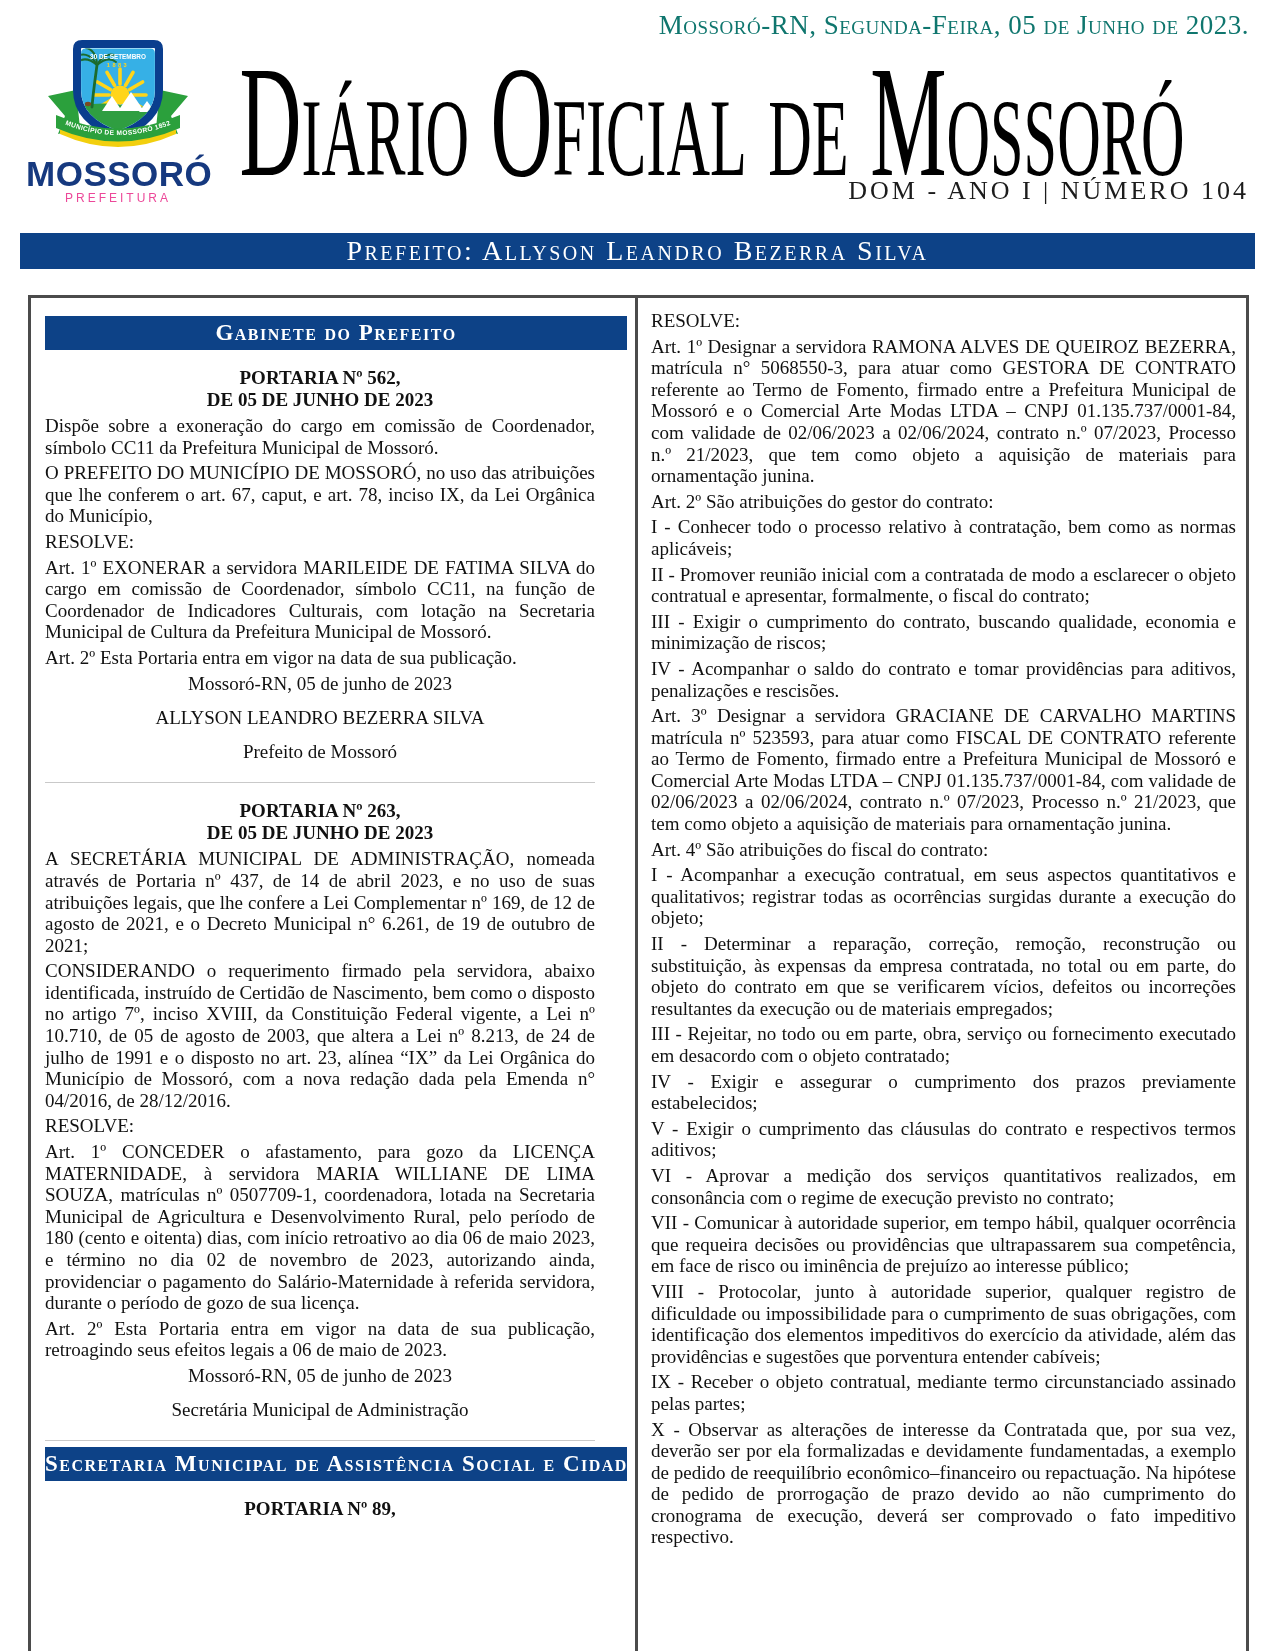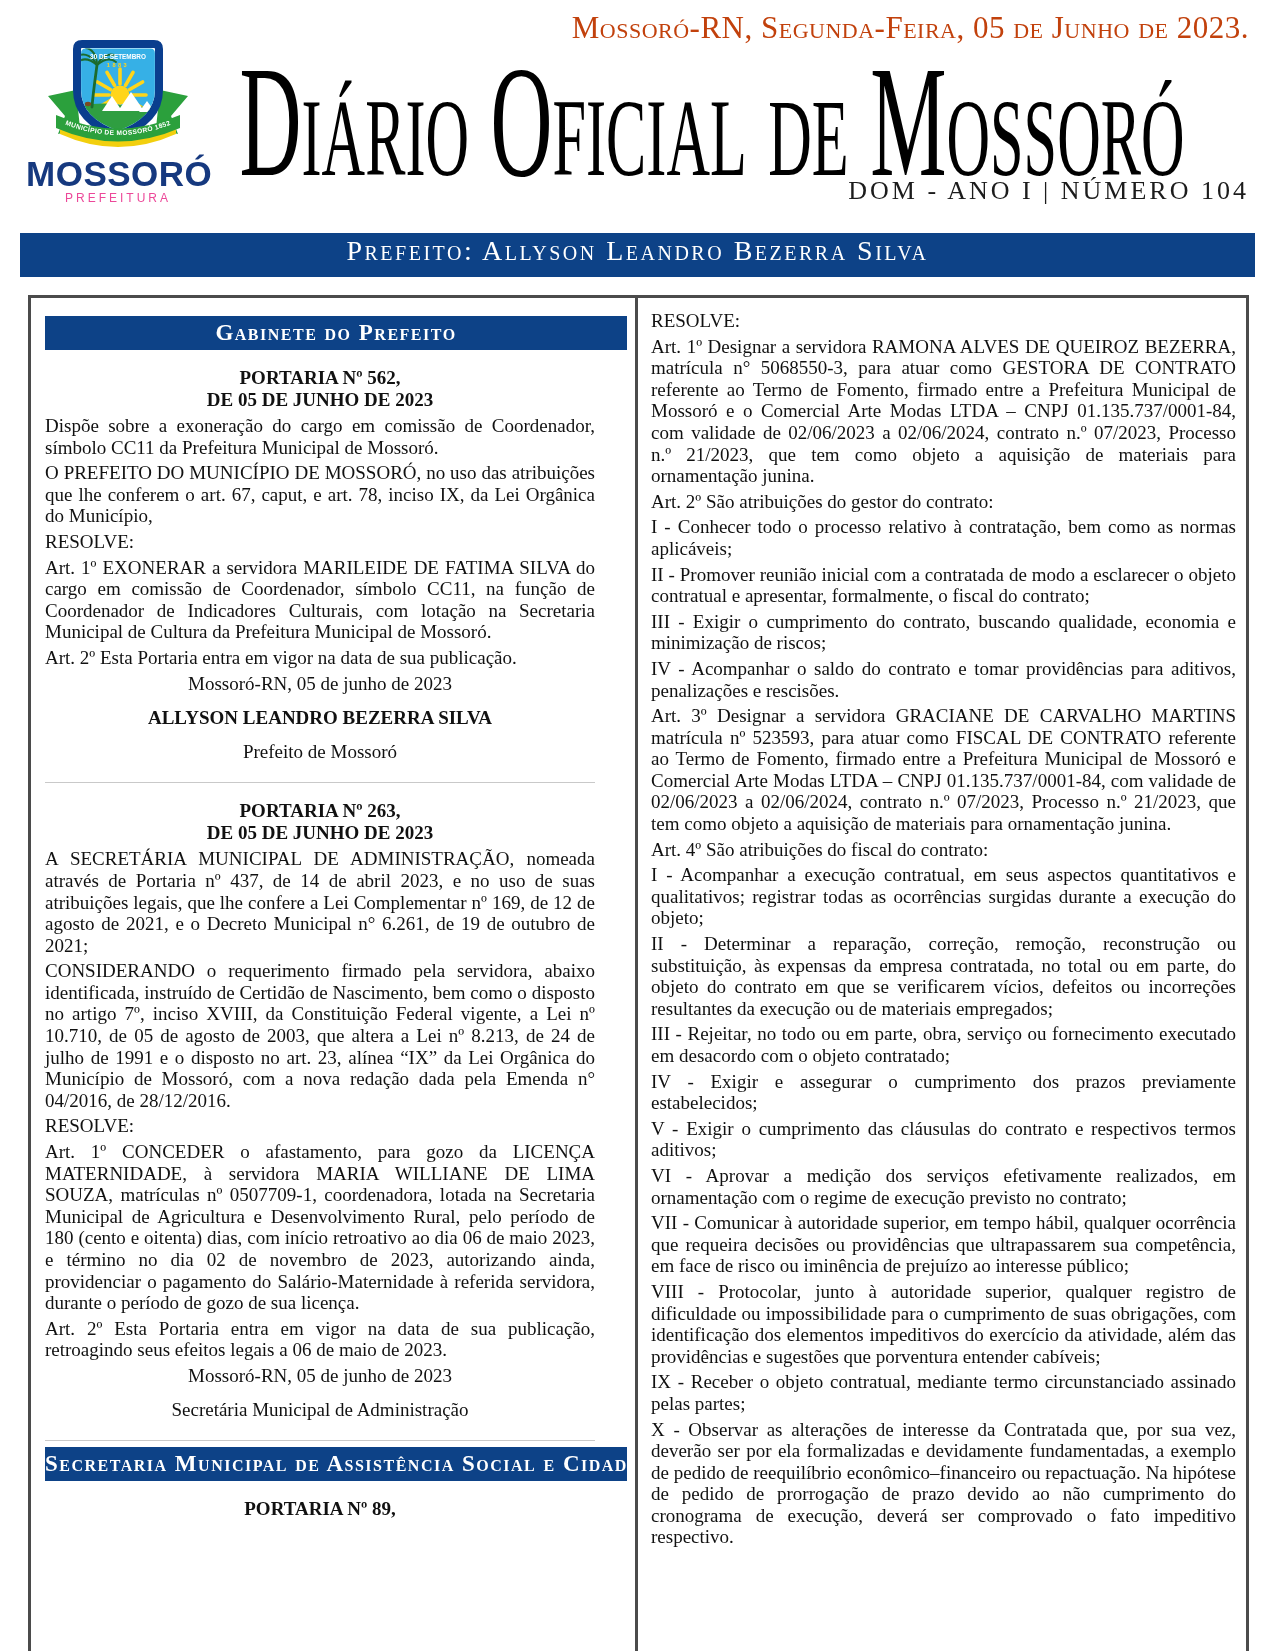--- a/index.html
+++ b/index.html
@@ -5,21 +5,21 @@
   * { margin:0; padding:0; box-sizing:border-box; }
   html,body { background:#ffffff; }
   body {
     width:1275px; height:1651px; position:relative; overflow:hidden;
     font-family:"Liberation Serif", serif; color:#111;
   }
 
   
   .date-line{
     position:absolute; top:10px; right:26px;
-    font-variant:small-caps; font-size:31px; letter-spacing:.5px; color:#c2410c;
+    font-variant:small-caps; font-size:27px; letter-spacing:.5px; color:#0f766e;
     white-space:nowrap;
   }
   .logo{ position:absolute; left:26px; top:38px; width:184px; text-align:center; }
   .logo svg{ display:block; margin:0 auto; }
   .logo-city{
     font-family:"Liberation Sans", sans-serif; font-weight:bold;
     font-size:35px; line-height:1.02; color:#16397f; letter-spacing:.5px;
   }
   .logo-sub{
     font-family:"Liberation Sans", sans-serif; font-size:12px; line-height:1.15;
@@ -29,21 +29,21 @@
   .masthead-text{
     font-family:"Liberation Serif", serif; font-variant:small-caps;
     font-size:158px; fill:#000;
   }
   .edition-line{
     position:absolute; top:176px; right:26px;
     font-variant:small-caps; font-size:26px; letter-spacing:3px; color:#1c1c1c;
     white-space:nowrap;
   }
   .prefeito-bar{
-    position:absolute; left:20px; top:233px; width:1235px; height:44px;
+    position:absolute; left:20px; top:233px; width:1235px; height:36px;
     background:#0d4287; color:#fff; text-align:center;
     font-variant:small-caps; font-size:28px; letter-spacing:2.5px; line-height:35px;
     white-space:nowrap;
   }
 
   
   .content{
     position:absolute; left:28px; top:295px; width:1221px; height:1356px;
     border:3px solid #4b4b4b; border-bottom:none;
     display:flex; align-items:stretch; overflow:hidden; background:#fff;
@@ -60,21 +60,21 @@
   .textwrap{ margin-right:32px; }
   .doc-title{
     text-align:center; font-weight:bold; font-size:19px; line-height:22px;
     margin-top:17px;
   }
   .para{
     margin-top:4px; font-size:19px; line-height:21.6px;
     text-align:justify; text-justify:inter-word;
   }
   .para.center{ text-align:center; }
-  .para.name{ text-align:center; font-weight:bold; margin-top:13px; }
+  .para.name{ text-align:center; font-weight:normal; margin-top:13px; }
   .para.role{ text-align:center; margin-top:12px; }
   .sep{
     border:none; border-top:1px solid #c9c9c9;
     margin:20px 32px 4px 0;
   }
 </style>
 </head>
 <body>
 
 <div class="date-line">Mossoró-RN, Segunda-Feira, 05 de Junho de 2023.</div>
@@ -230,21 +230,21 @@
         <p class="para just">II - Promover reunião inicial com a contratada de modo a esclarecer o objeto contratual e apresentar, formalmente, o fiscal do contrato;</p>
         <p class="para just">III - Exigir o cumprimento do contrato, buscando qualidade, economia e minimização de riscos;</p>
         <p class="para just">IV - Acompanhar o saldo do contrato e tomar providências para aditivos, penalizações e rescisões.</p>
         <p class="para just">Art. 3º Designar a servidora GRACIANE DE CARVALHO MARTINS matrícula nº 523593, para atuar como FISCAL DE CONTRATO referente ao Termo de Fomento, firmado entre a Prefeitura Municipal de Mossoró e Comercial Arte Modas LTDA – CNPJ 01.135.737/0001-84, com validade de 02/06/2023 a 02/06/2024, contrato n.º 07/2023, Processo n.º 21/2023, que tem como objeto a aquisição de materiais para ornamentação junina.</p>
         <p class="para just">Art. 4º São atribuições do fiscal do contrato:</p>
         <p class="para just">I - Acompanhar a execução contratual, em seus aspectos quantitativos e qualitativos; registrar todas as ocorrências surgidas durante a execução do objeto;</p>
         <p class="para just">II - Determinar a reparação, correção, remoção, reconstrução ou substituição, às expensas da empresa contratada, no total ou em parte, do objeto do contrato em que se verificarem vícios, defeitos ou incorreções resultantes da execução ou de materiais empregados;</p>
         <p class="para just">III - Rejeitar, no todo ou em parte, obra, serviço ou fornecimento executado em desacordo com o objeto contratado;</p>
         <p class="para just">IV - Exigir e assegurar o cumprimento dos prazos previamente estabelecidos;</p>
         <p class="para just">V - Exigir o cumprimento das cláusulas do contrato e respectivos termos aditivos;</p>
-        <p class="para just">VI - Aprovar a medição dos serviços efetivamente realizados, em ornamentação com o regime de execução previsto no contrato;</p>
+        <p class="para just">VI - Aprovar a medição dos serviços quantitativos realizados, em consonância com o regime de execução previsto no contrato;</p>
         <p class="para just">VII - Comunicar à autoridade superior, em tempo hábil, qualquer ocorrência que requeira decisões ou providências que ultrapassarem sua competência, em face de risco ou iminência de prejuízo ao interesse público;</p>
         <p class="para just">VIII - Protocolar, junto à autoridade superior, qualquer registro de dificuldade ou impossibilidade para o cumprimento de suas obrigações, com identificação dos elementos impeditivos do exercício da atividade, além das providências e sugestões que porventura entender cabíveis;</p>
         <p class="para just">IX - Receber o objeto contratual, mediante termo circunstanciado assinado pelas partes;</p>
         <p class="para just">X - Observar as alterações de interesse da Contratada que, por sua vez, deverão ser por ela formalizadas e devidamente fundamentadas, a exemplo de pedido de reequilíbrio econômico–financeiro ou repactuação. Na hipótese de pedido de prorrogação de prazo devido ao não cumprimento do cronograma de execução, deverá ser comprovado o fato impeditivo respectivo.</p>
       </div>
 
   </div>
 
 </div>
 

